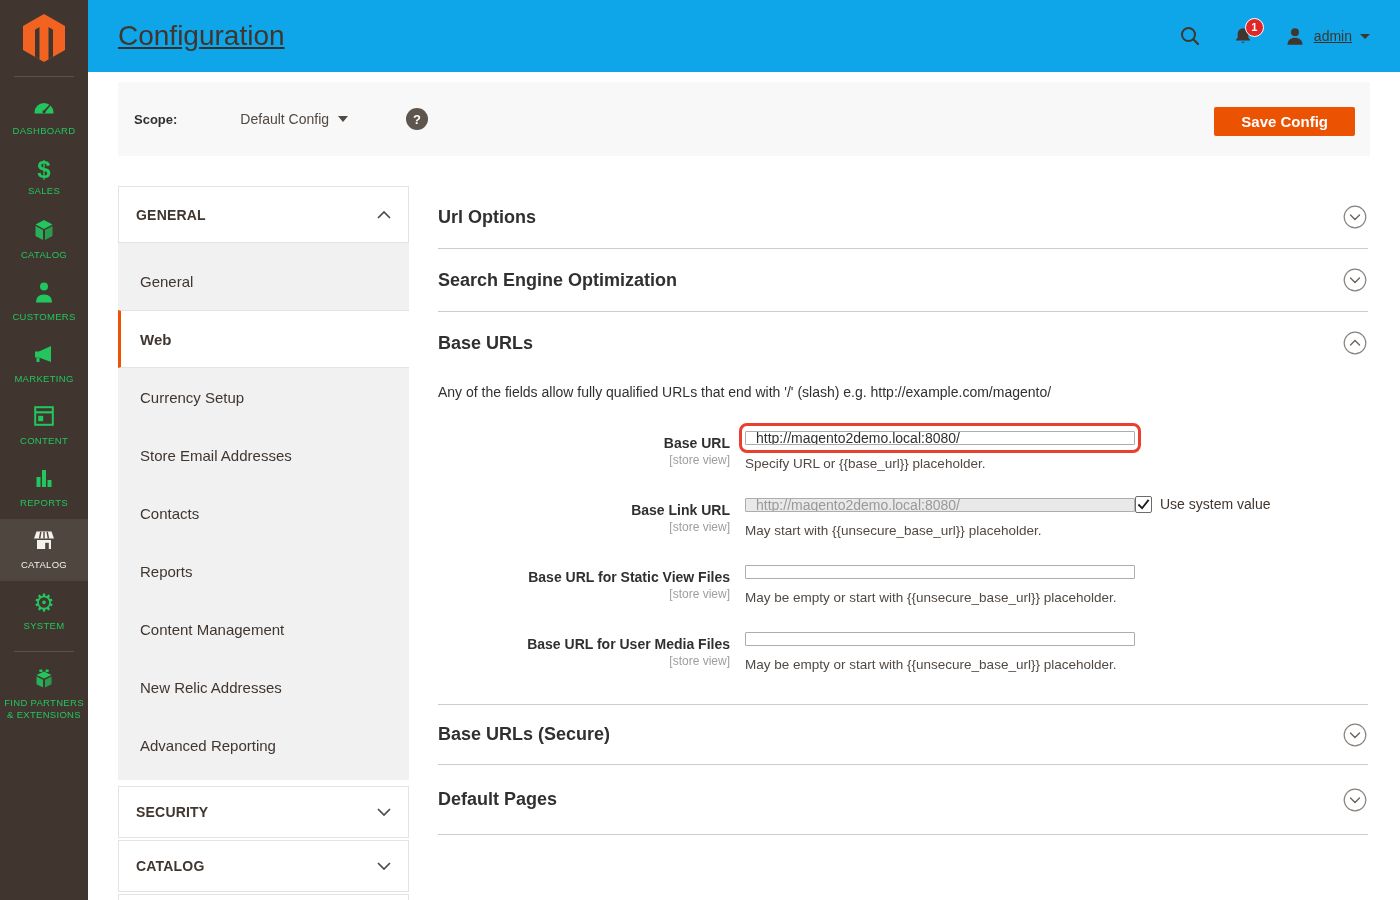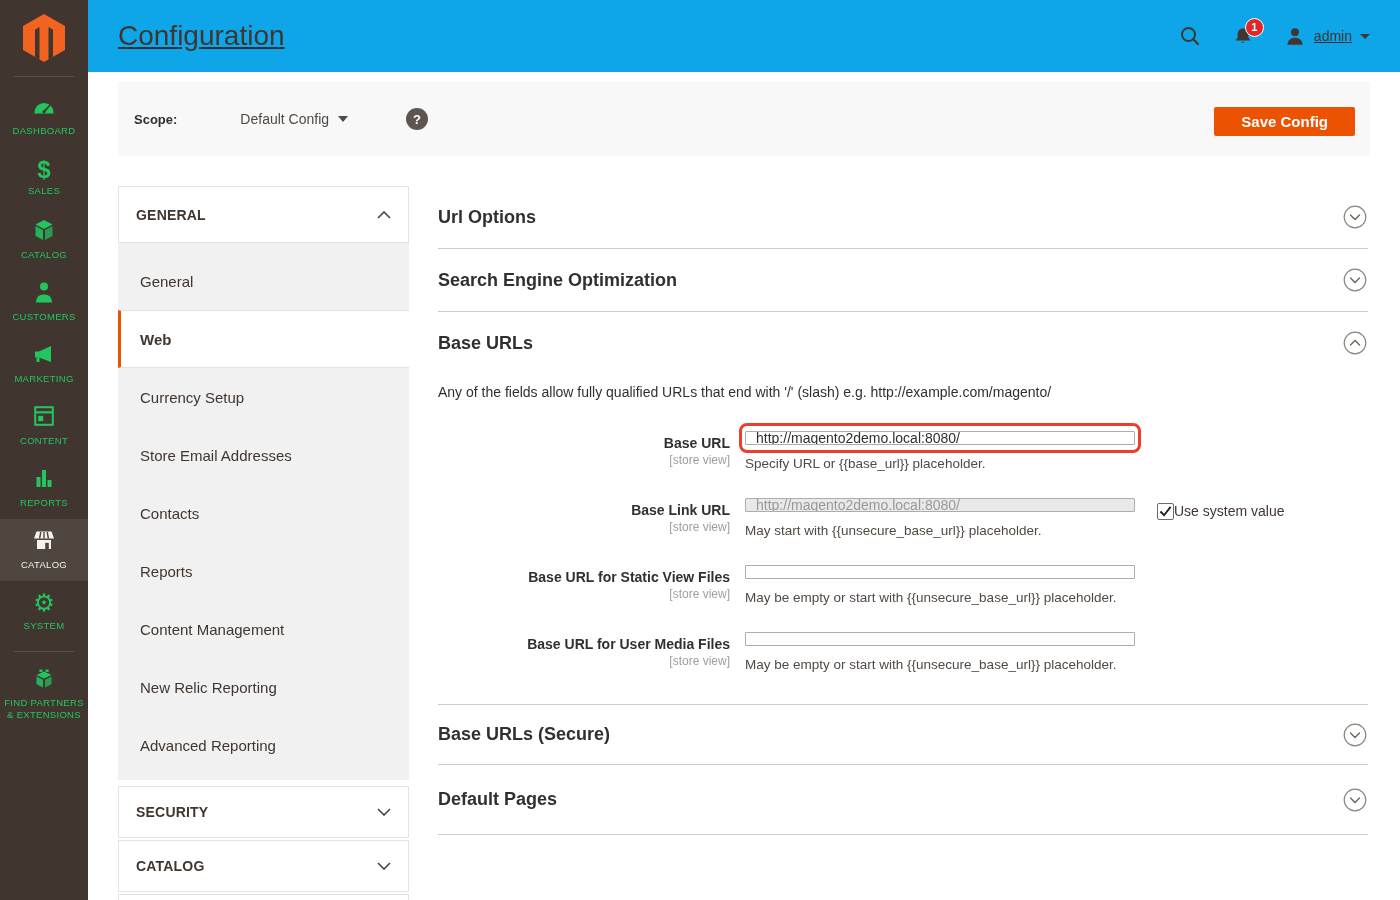--- a/index.html
+++ b/index.html
@@ -80,21 +80,21 @@
   .label-col { width:292px; text-align:right; padding-top:6px; }
   .field-label { font-size:14px; font-weight:600; color:#303030; line-height:1.15; }
   .field-scope { font-size:12px; color:#9e9e9e; margin-top:2px; }
   .field-col { width:390px; margin-left:15px; }
   .txt-input { width:390px; height:14px; border:1px solid #adadad; border-radius:1px; padding:0 10px;
                font-size:14px; color:#303030; font-family:inherit; background:#fff; }
   .txt-input:disabled { background:#e9e9e9; color:#999; }
   .hl-ring { display:inline-block; border:3px solid #e8402d; border-radius:8px; padding:3px;
              margin:-6px 0 -6px -6px; }
   .field-note { font-size:13.5px; color:#514943; margin-top:9px; }
-  .check-col { margin-left:22px; height:30px; display:flex; align-items:center; }
+  .check-col { height:30px; display:flex; align-items:flex-start; gap:8px; }
   .checkbox { width:17px; height:17px; border:1px solid #6b6b6b; border-radius:2px; background:#fff;
               display:flex; align-items:center; justify-content:center; cursor:pointer; }
   .check-label { font-size:14px; color:#41362f; cursor:pointer; }
 </style>
 </head>
 <body>
 
 <div id="app">
 
   <div class="sidebar">
@@ -261,21 +261,21 @@
           </svg>
       </div>
       <div class="nav-items">
         <div class="nav-item">General</div>
         <div class="nav-item active">Web</div>
         <div class="nav-item">Currency Setup</div>
         <div class="nav-item">Store Email Addresses</div>
         <div class="nav-item">Contacts</div>
         <div class="nav-item">Reports</div>
         <div class="nav-item">Content Management</div>
-        <div class="nav-item">New Relic Reporting</div>
+        <div class="nav-item">New Relic Addresses</div>
         <div class="nav-item">Advanced Reporting</div>
       </div>
       <div class="group-header short gh-gap">
         <span class="group-title">SECURITY</span>
         <svg width="14" height="8" viewBox="0 0 14 8">
             <polyline points="1,1 7,7 13,1" fill="none" stroke="#514943" stroke-width="1.7"></polyline>
           </svg>
       </div>
       <div class="group-header short gh-gap2">
         <span class="group-title">CATALOG</span>

